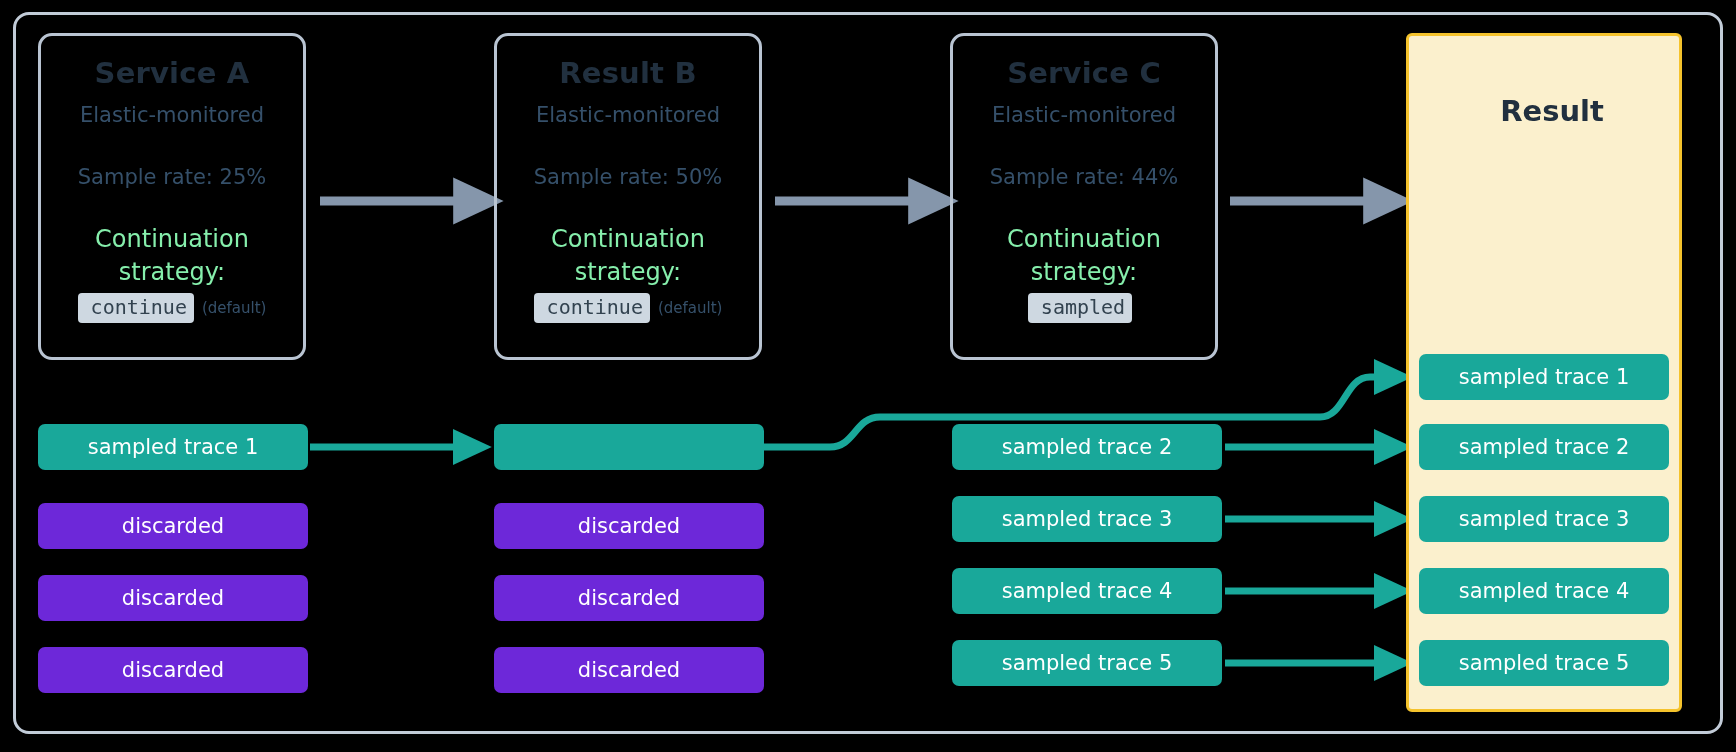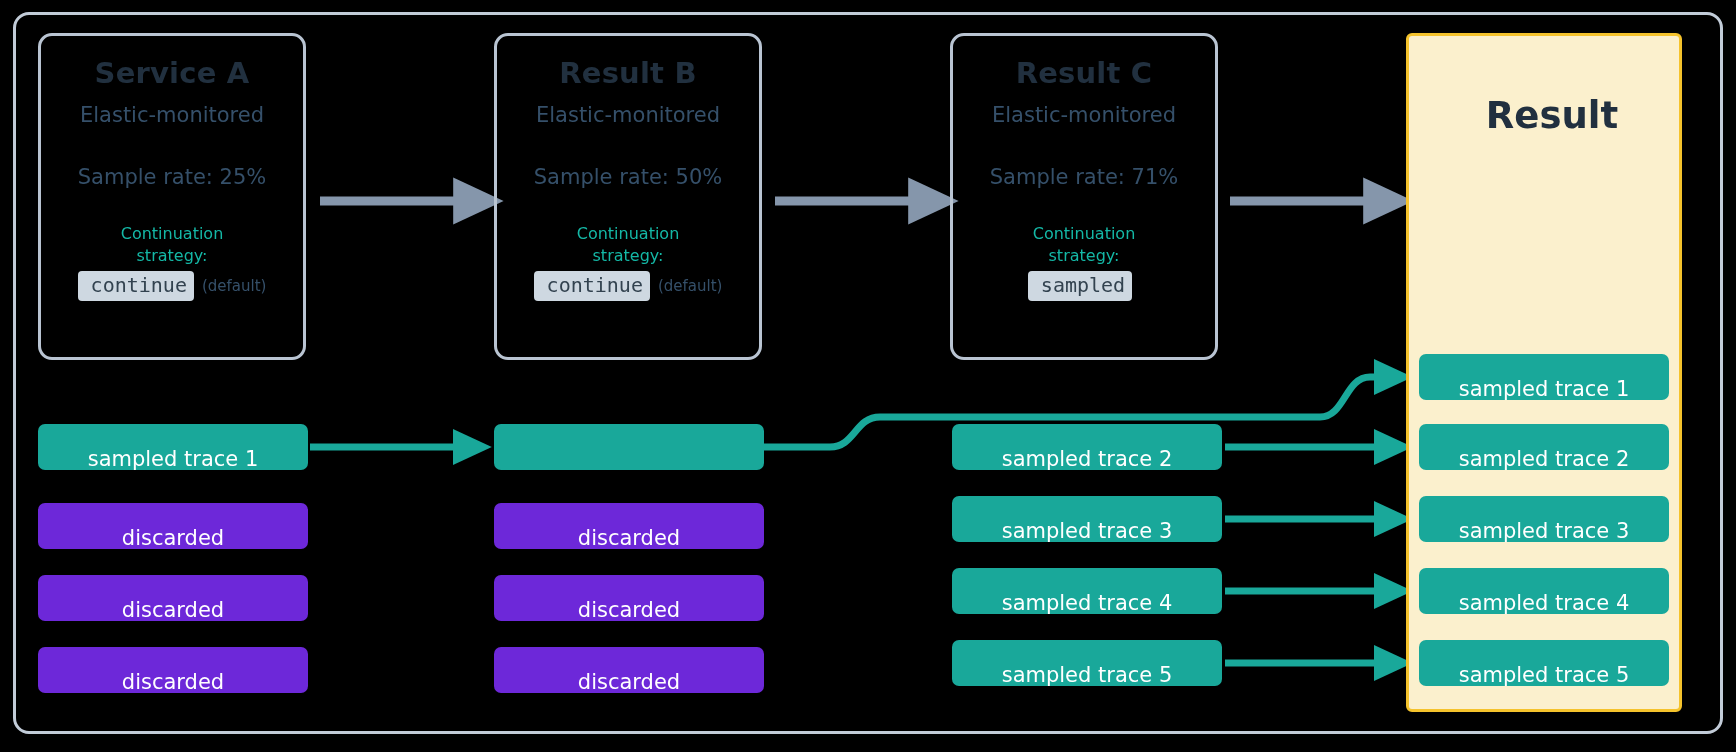--- a/index.html
+++ b/index.html
@@ -56,22 +56,22 @@
     margin: 0 0 32px 0;
     line-height: 1.1;
   }
   .service-rate {
     font-size: 21px;
     color: #35506a;
     margin: 7px 0 34px 0;
     line-height: 1.1;
   }
   .service-strategy-label {
-    font-size: 16px;
-    color: #14b8a6;
+    font-size: 24px;
+    color: #86efac;
     text-align: center;
     line-height: 1.38;
     margin: 0 0 4px 0;
   }
   .strategy-row {
     display: flex;
     align-items: center;
     justify-content: center;
     gap: 8px;
     white-space: nowrap;
@@ -98,34 +98,34 @@
     border: 3px solid #f5c32c;
     border-radius: 6px;
     background: #fbf0cd;
   }
   #result-title {
     position: absolute;
     top: 58px;
     left: 0;
     right: 0;
     text-align: center;
-    font-size: 37px;
+    font-size: 29px;
     font-weight: bold;
     color: #21303f;
     padding-left: 16px;
   }
   
   .pill {
     position: absolute;
     box-sizing: border-box;
     border-radius: 7px;
     color: #ffffff;
     font-size: 21px;
     display: flex;
-    align-items: flex-end;
+    align-items: center;
     justify-content: center;
     text-align: center;
     line-height: 1;
   }
   .pill.sampled { background: #19a89a; }
   .pill.discarded { background: #6d28d9; margin-top: 7px; }
 
   
   #connectors {
     position: absolute;
@@ -195,23 +195,23 @@
       <span>Continuation</span><br>
       <span>strategy:</span>
     </div>
     <div class="strategy-row">
       <span class="code-chip">continue</span>
       <span class="default-note">(default)</span>
     </div>
   </div>
 
   <div class="service-box" style="left:950px; top:33px; width:268px; height:327px;">
-    <div class="service-title">Result C</div>
+    <div class="service-title">Service C</div>
     <div class="service-sub">Elastic-monitored</div>
-    <div class="service-rate">Sample rate: 71%</div>
+    <div class="service-rate">Sample rate: 44%</div>
     <div class="service-strategy-label">
       <span>Continuation</span><br>
       <span>strategy:</span>
     </div>
     <div class="strategy-row">
       <span class="code-chip">sampled</span>
       <span class="default-note"></span>
     </div>
   </div>
 

